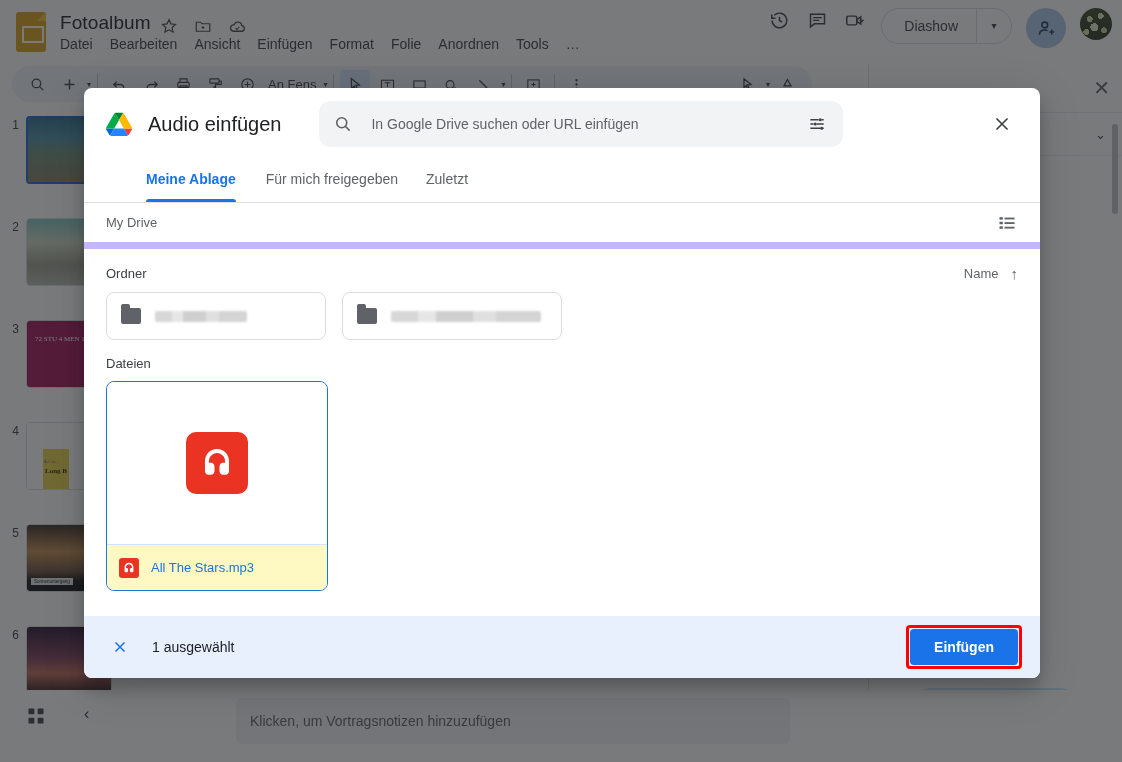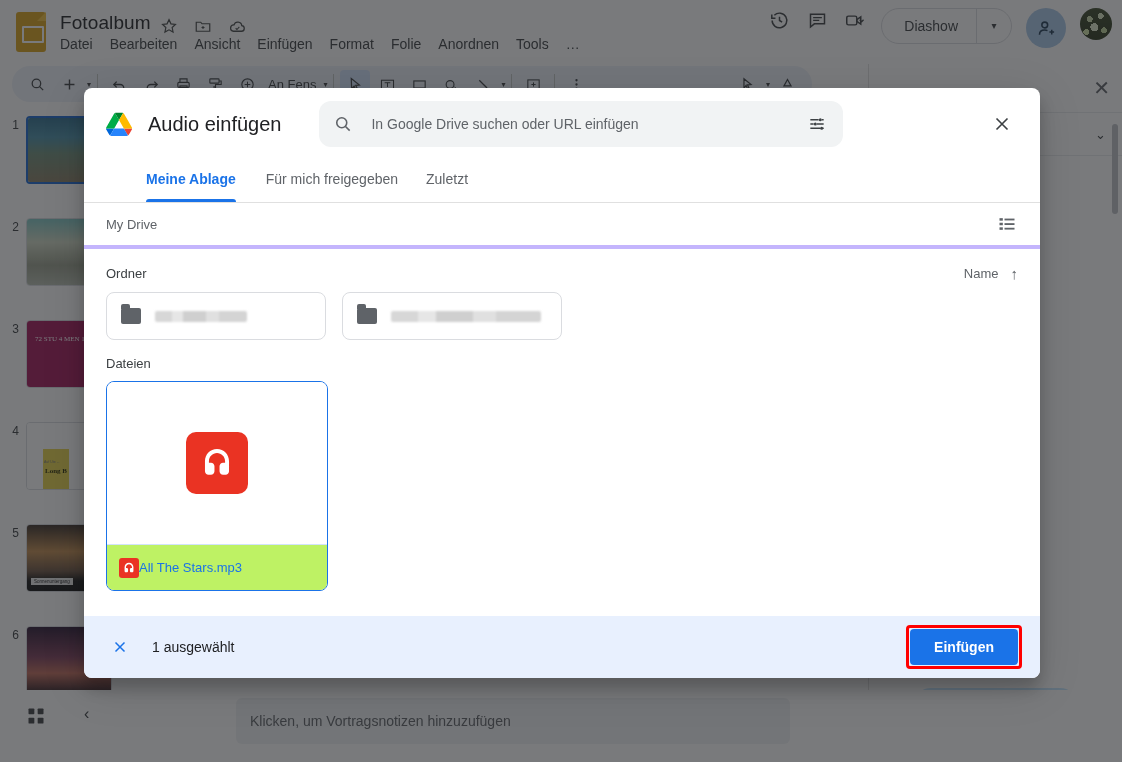--- a/index.html
+++ b/index.html
@@ -186,21 +186,21 @@
   .m-tab:first-child { padding-left: 0; padding-right: 16px; }
   .m-tab.active { color: #1a73e8; font-weight: bold; }
   .m-tab.active::after {
     content: ""; position: absolute; left: 0; right: 16px; bottom: 0; height: 3px;
     background: #1a73e8; border-radius: 3px 3px 0 0;
   }
   .m-tabs-border { height: 1px; background: #e0e0e0; }
 
   .m-breadcrumbbar {
     height: 46px; display: flex; align-items: center; justify-content: space-between;
-    padding: 0 16px 0 22px; border-bottom: 4px solid #c4b5fd;
+    padding: 0 16px 0 22px; border-bottom: 7px solid #c4b5fd;
   }
   .m-breadcrumb { font-size: 13px; color: #5f6368; }
   .listview-btn { width: 34px; height: 34px; display:flex; align-items:center; justify-content:center; color:#5f6368; }
 
   .m-body { flex: 1; overflow: hidden; padding: 0 22px; }
   .sec-row { display: flex; align-items: center; justify-content: space-between; padding: 16px 0 10px 0; }
   .sec-title { font-size: 13px; color: #3c4043; }
   .sort-ctl { display:flex; align-items:center; gap: 12px; font-size: 13px; color: #5f6368; }
   .sort-arrow { font-size: 15px; color:#5f6368; }
 
@@ -219,21 +219,21 @@
   .file-card {
     width: 222px; height: 210px; border: 1px solid #1a73e8; border-radius: 8px; overflow: hidden;
     display: flex; flex-direction: column; background:#fff;
   }
   .file-thumb { flex: 1; display: flex; align-items: center; justify-content: center; background: #ffffff; }
   .audio-tile {
     width: 62px; height: 62px; background: #ea3323; border-radius: 10px;
     display: flex; align-items: center; justify-content: center;
   }
   .file-foot {
-    height: 46px; background: #bef264; display: flex; align-items: center; padding: 0 12px;
+    height: 46px; background: #fef9c3; display: flex; align-items: center; gap: 12px; padding: 0 12px;
     border-top: 1px solid #d2e3fc;
   }
   .mini-tile {
     width: 20px; height: 20px; background: #ea3323; border-radius: 3px;
     display: flex; align-items: center; justify-content: center; flex:none;
   }
   .file-name { font-size: 13px; color: #1a73e8; white-space: nowrap; overflow: hidden; text-overflow: ellipsis; }
 
   .m-footer {
     height: 62px; background: #e8f0fe; display: flex; align-items: center;

